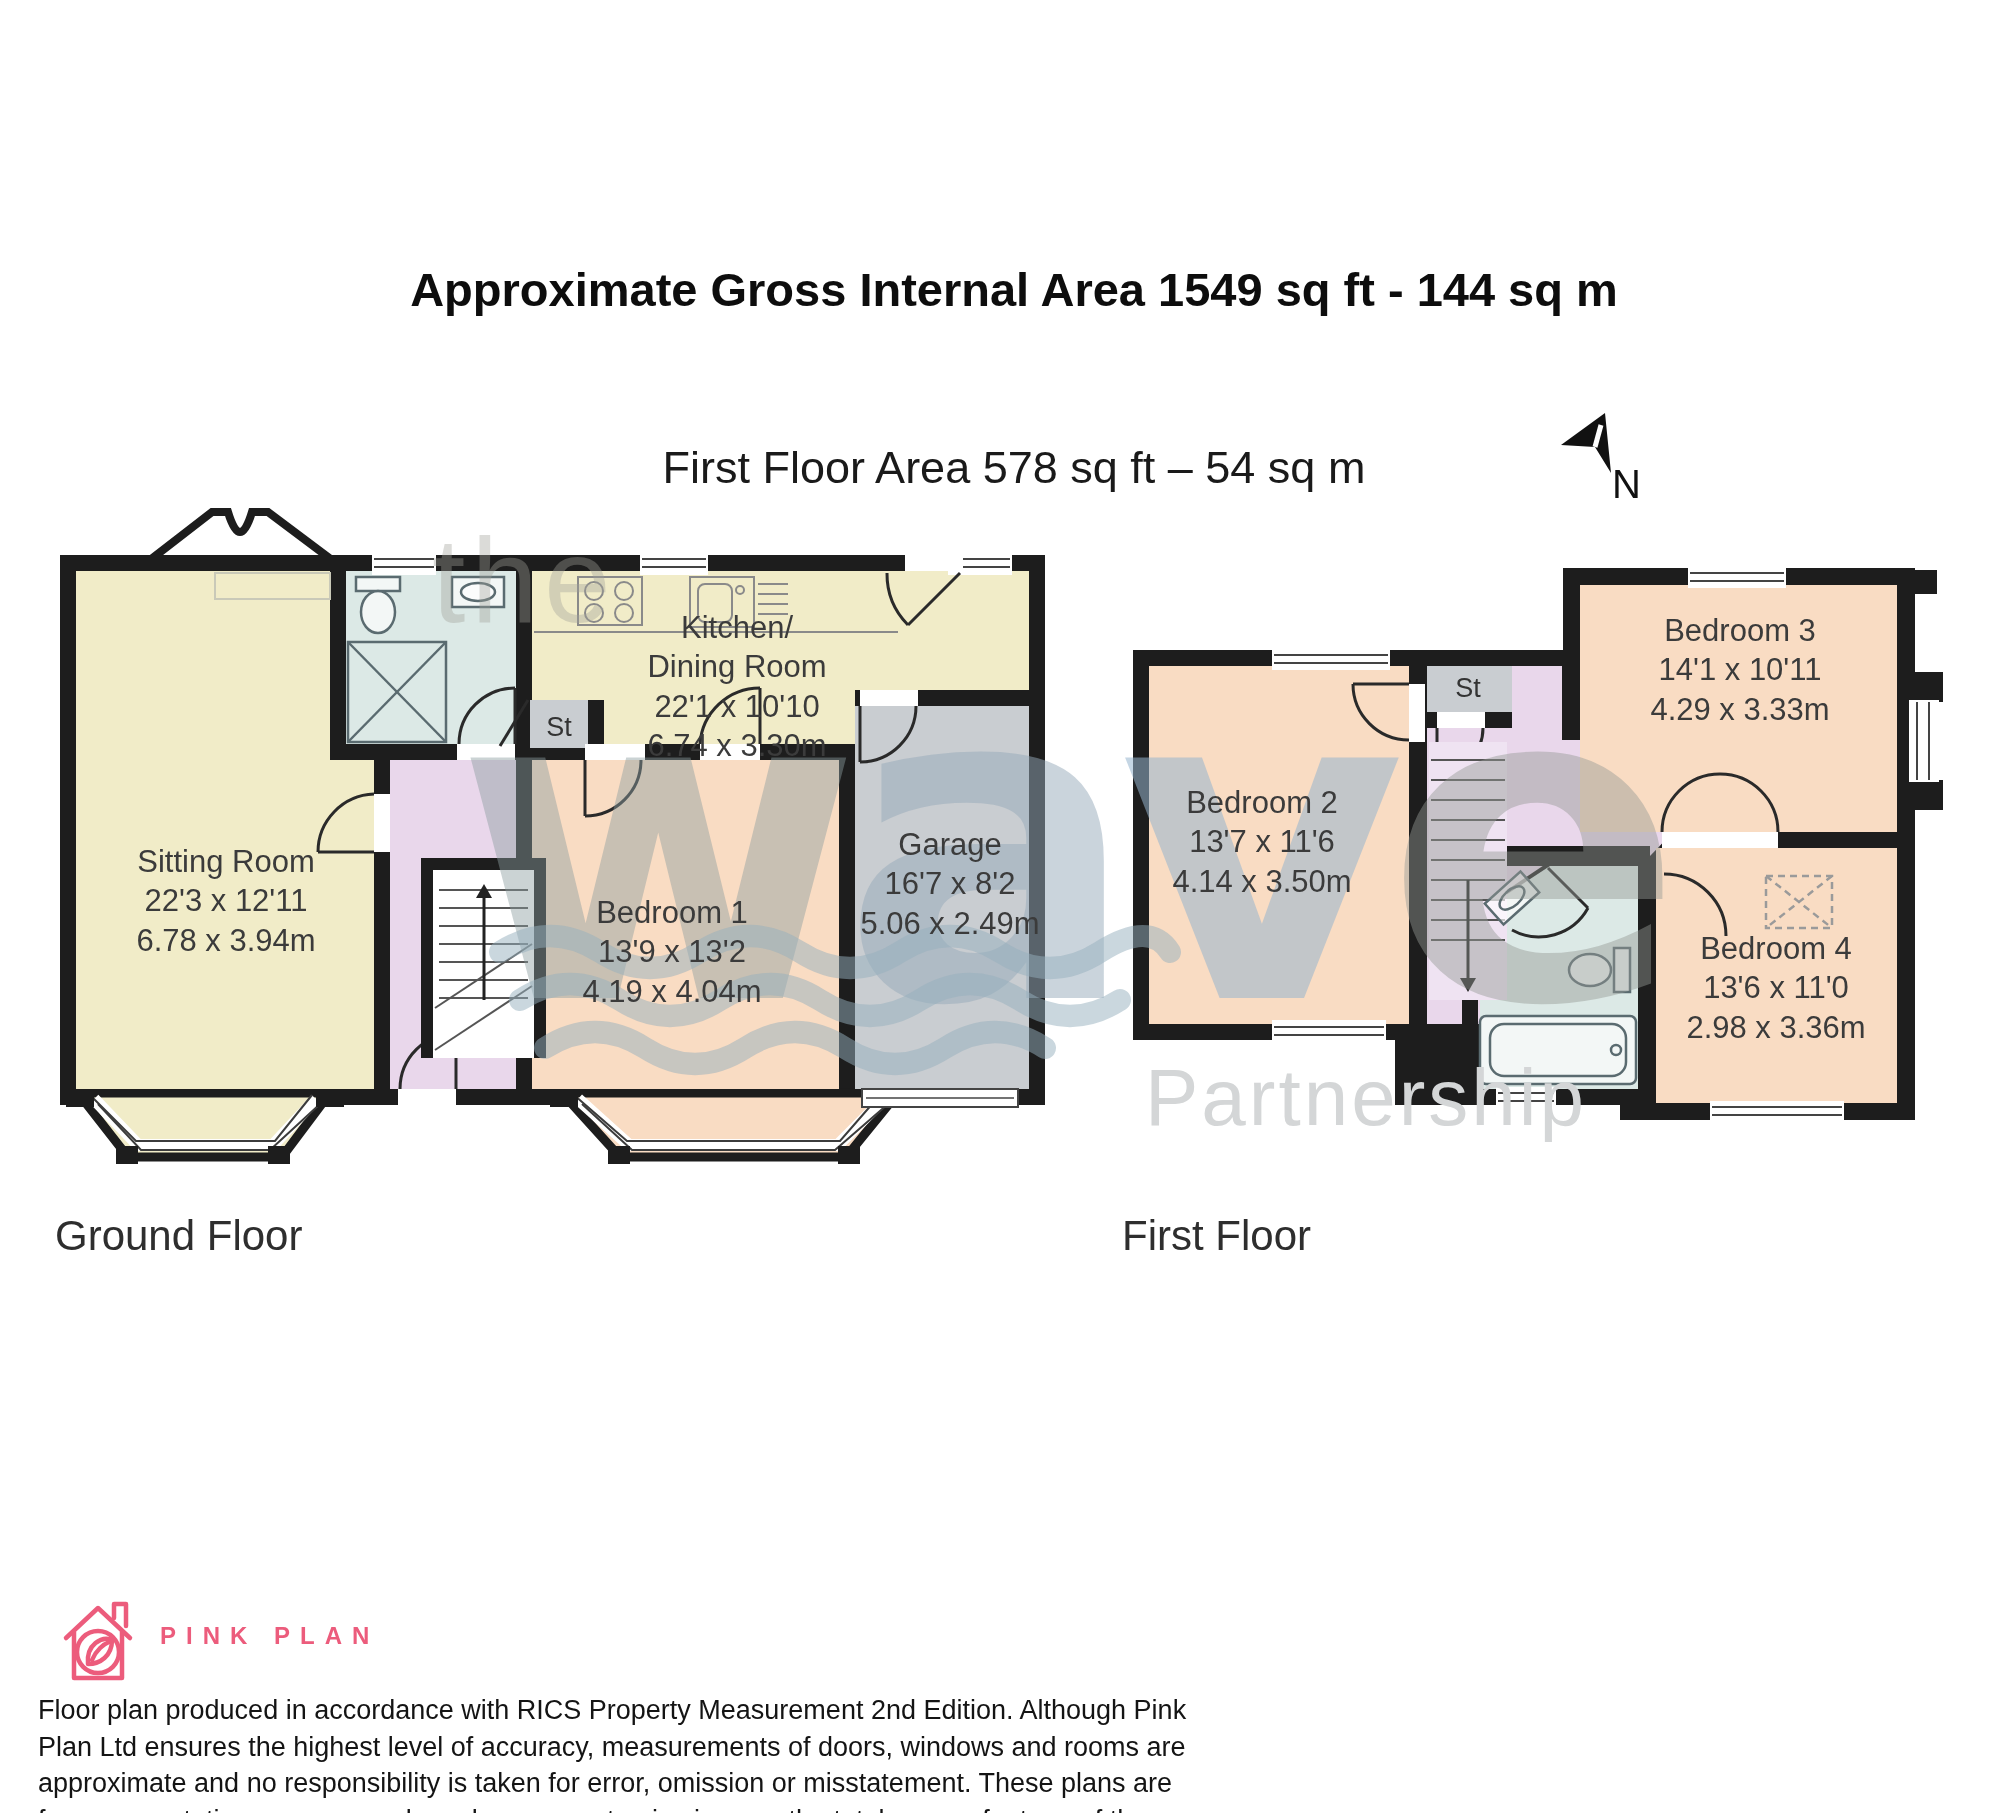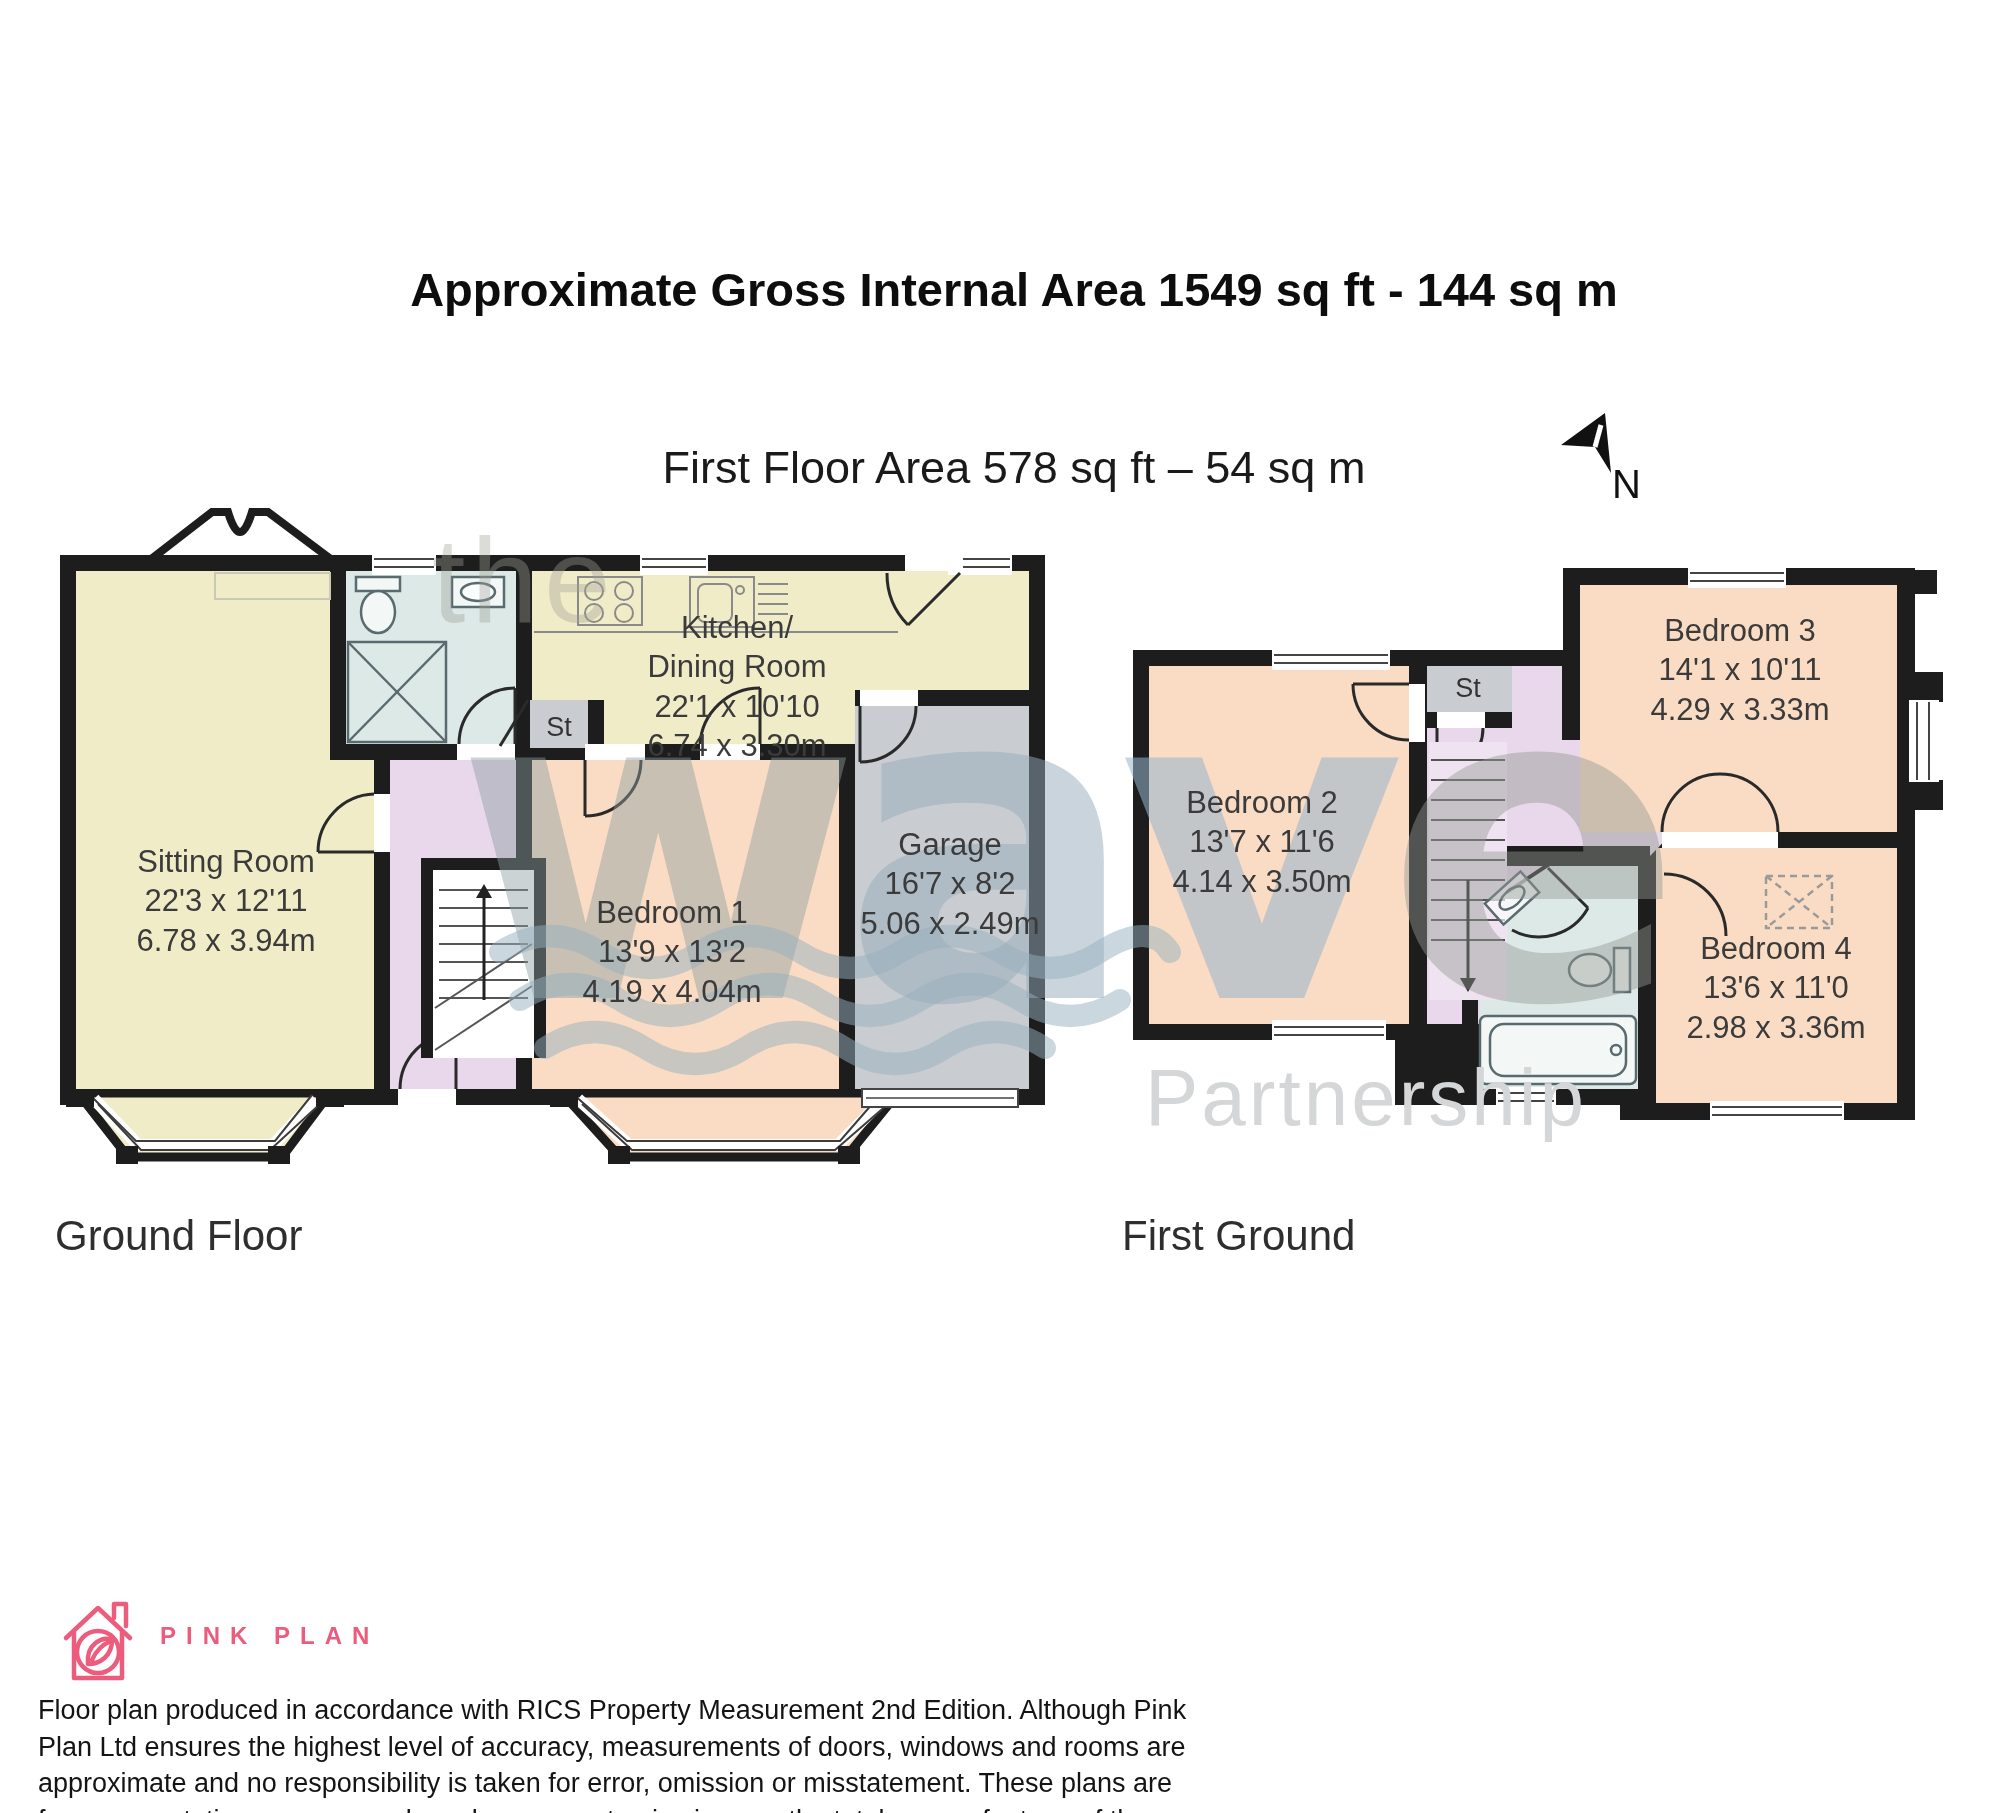--- a/index.html
+++ b/index.html
@@ -327,18 +327,18 @@
   <div class="rlabel" style="left:1776px;top:988px">
     <div>Bedroom 4</div>
     <div>13'6 x 11'0</div>
     <div>2.98 x 3.36m</div>
   </div>
   <div class="stlabel" style="left:1468px;top:688px">St</div>
 
   <div class="wm-partnership" style="left:1145px;top:1040px">Partnership</div>
 
   <div class="floorlabel" style="left:55px;top:1212px">Ground Floor</div>
-  <div class="floorlabel" style="left:1122px;top:1212px">First Ground</div>
+  <div class="floorlabel" style="left:1122px;top:1212px">First Floor</div>
 
   <div class="brand" style="left:160px;top:1622px">PINK PLAN</div>
   <div class="disclaimer" style="left:38px;top:1692px">Floor plan produced in accordance with RICS Property Measurement 2nd Edition. Although Pink Plan Ltd ensures the highest level of accuracy, measurements of doors, windows and rooms are approximate and no responsibility is taken for error, omission or misstatement. These plans are for representation purposes only and no guarantee is given on the total square footage of the property within this plan. The figure icon is for initial guidance only and should not be relied on as a basis of valuation.</div>
 
 </div>
 
 </body></html>

